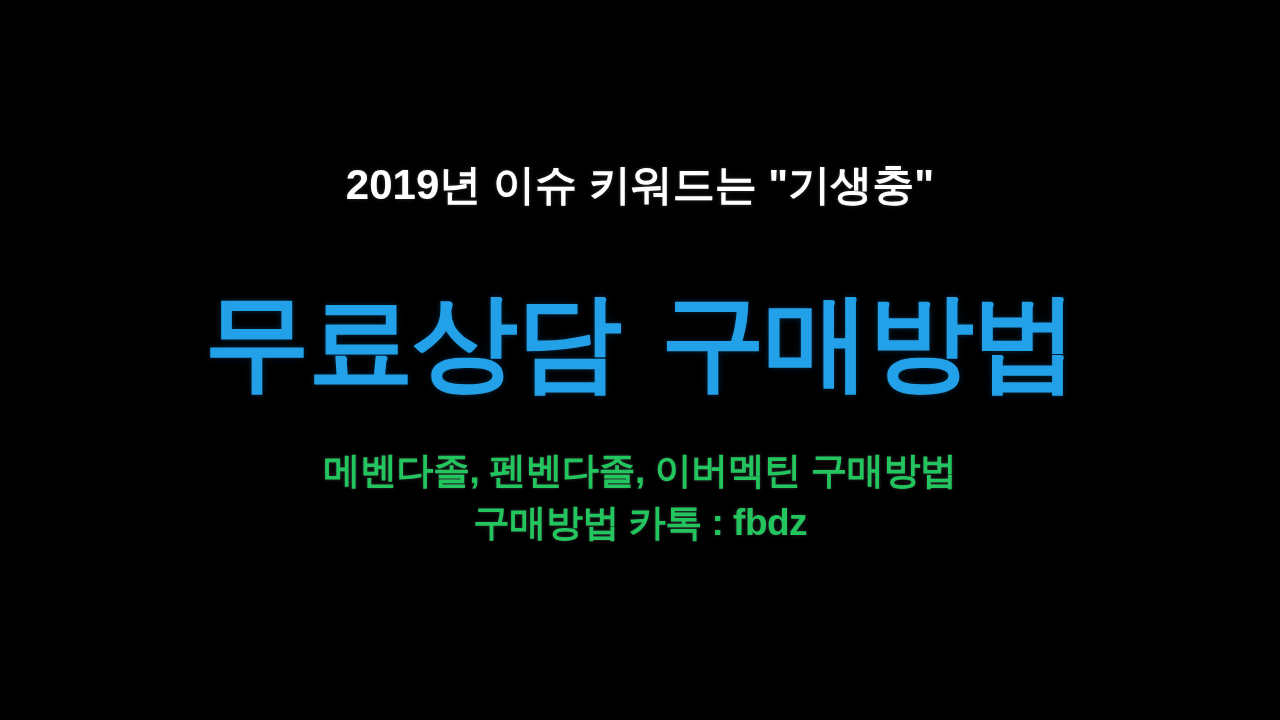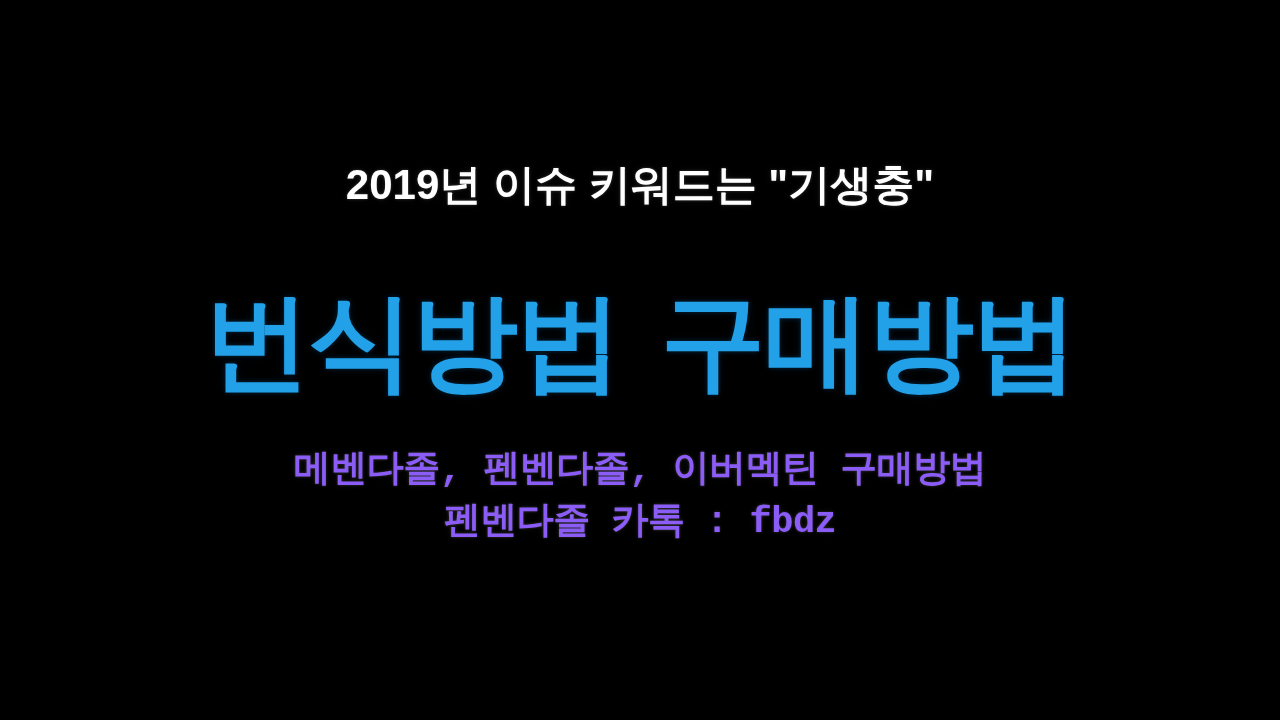--- a/index.html
+++ b/index.html
@@ -53,36 +53,35 @@
        0 0 10px rgba(8,40,70,0.40);
   }
   .headline .gap {
     display: inline-block;
     width: 40px;
   }
 
   
   .sub {
     font-size: 37px;
-    color: #8b5cf6;
+    color: #22c55e;
     letter-spacing: -0.5px;
     text-shadow:
        0 0 3px rgba(85,85,85,0.55),
        0 0 7px rgba(35,35,35,0.45);
-    font-family: Liberation Mono, monospace;
   }
   .sub-1 { top: 452px; }
   .sub-2 { top: 504px; }
 </style>
 </head>
 <body>
 
 <div id="screen">
 
   <div class="line kicker">2019년 이슈 키워드는 "기생충"</div>
 
-  <div class="line headline"><span>번식방법</span><span class="gap"></span><span>구매방법</span></div>
+  <div class="line headline"><span>무료상담</span><span class="gap"></span><span>구매방법</span></div>
 
   <div class="line sub sub-1">메벤다졸, 펜벤다졸, 이버멕틴 구매방법</div>
 
-  <div class="line sub sub-2">펜벤다졸 카톡 : fbdz</div>
+  <div class="line sub sub-2">구매방법 카톡 : fbdz</div>
 
 </div>
 
 </body></html>

